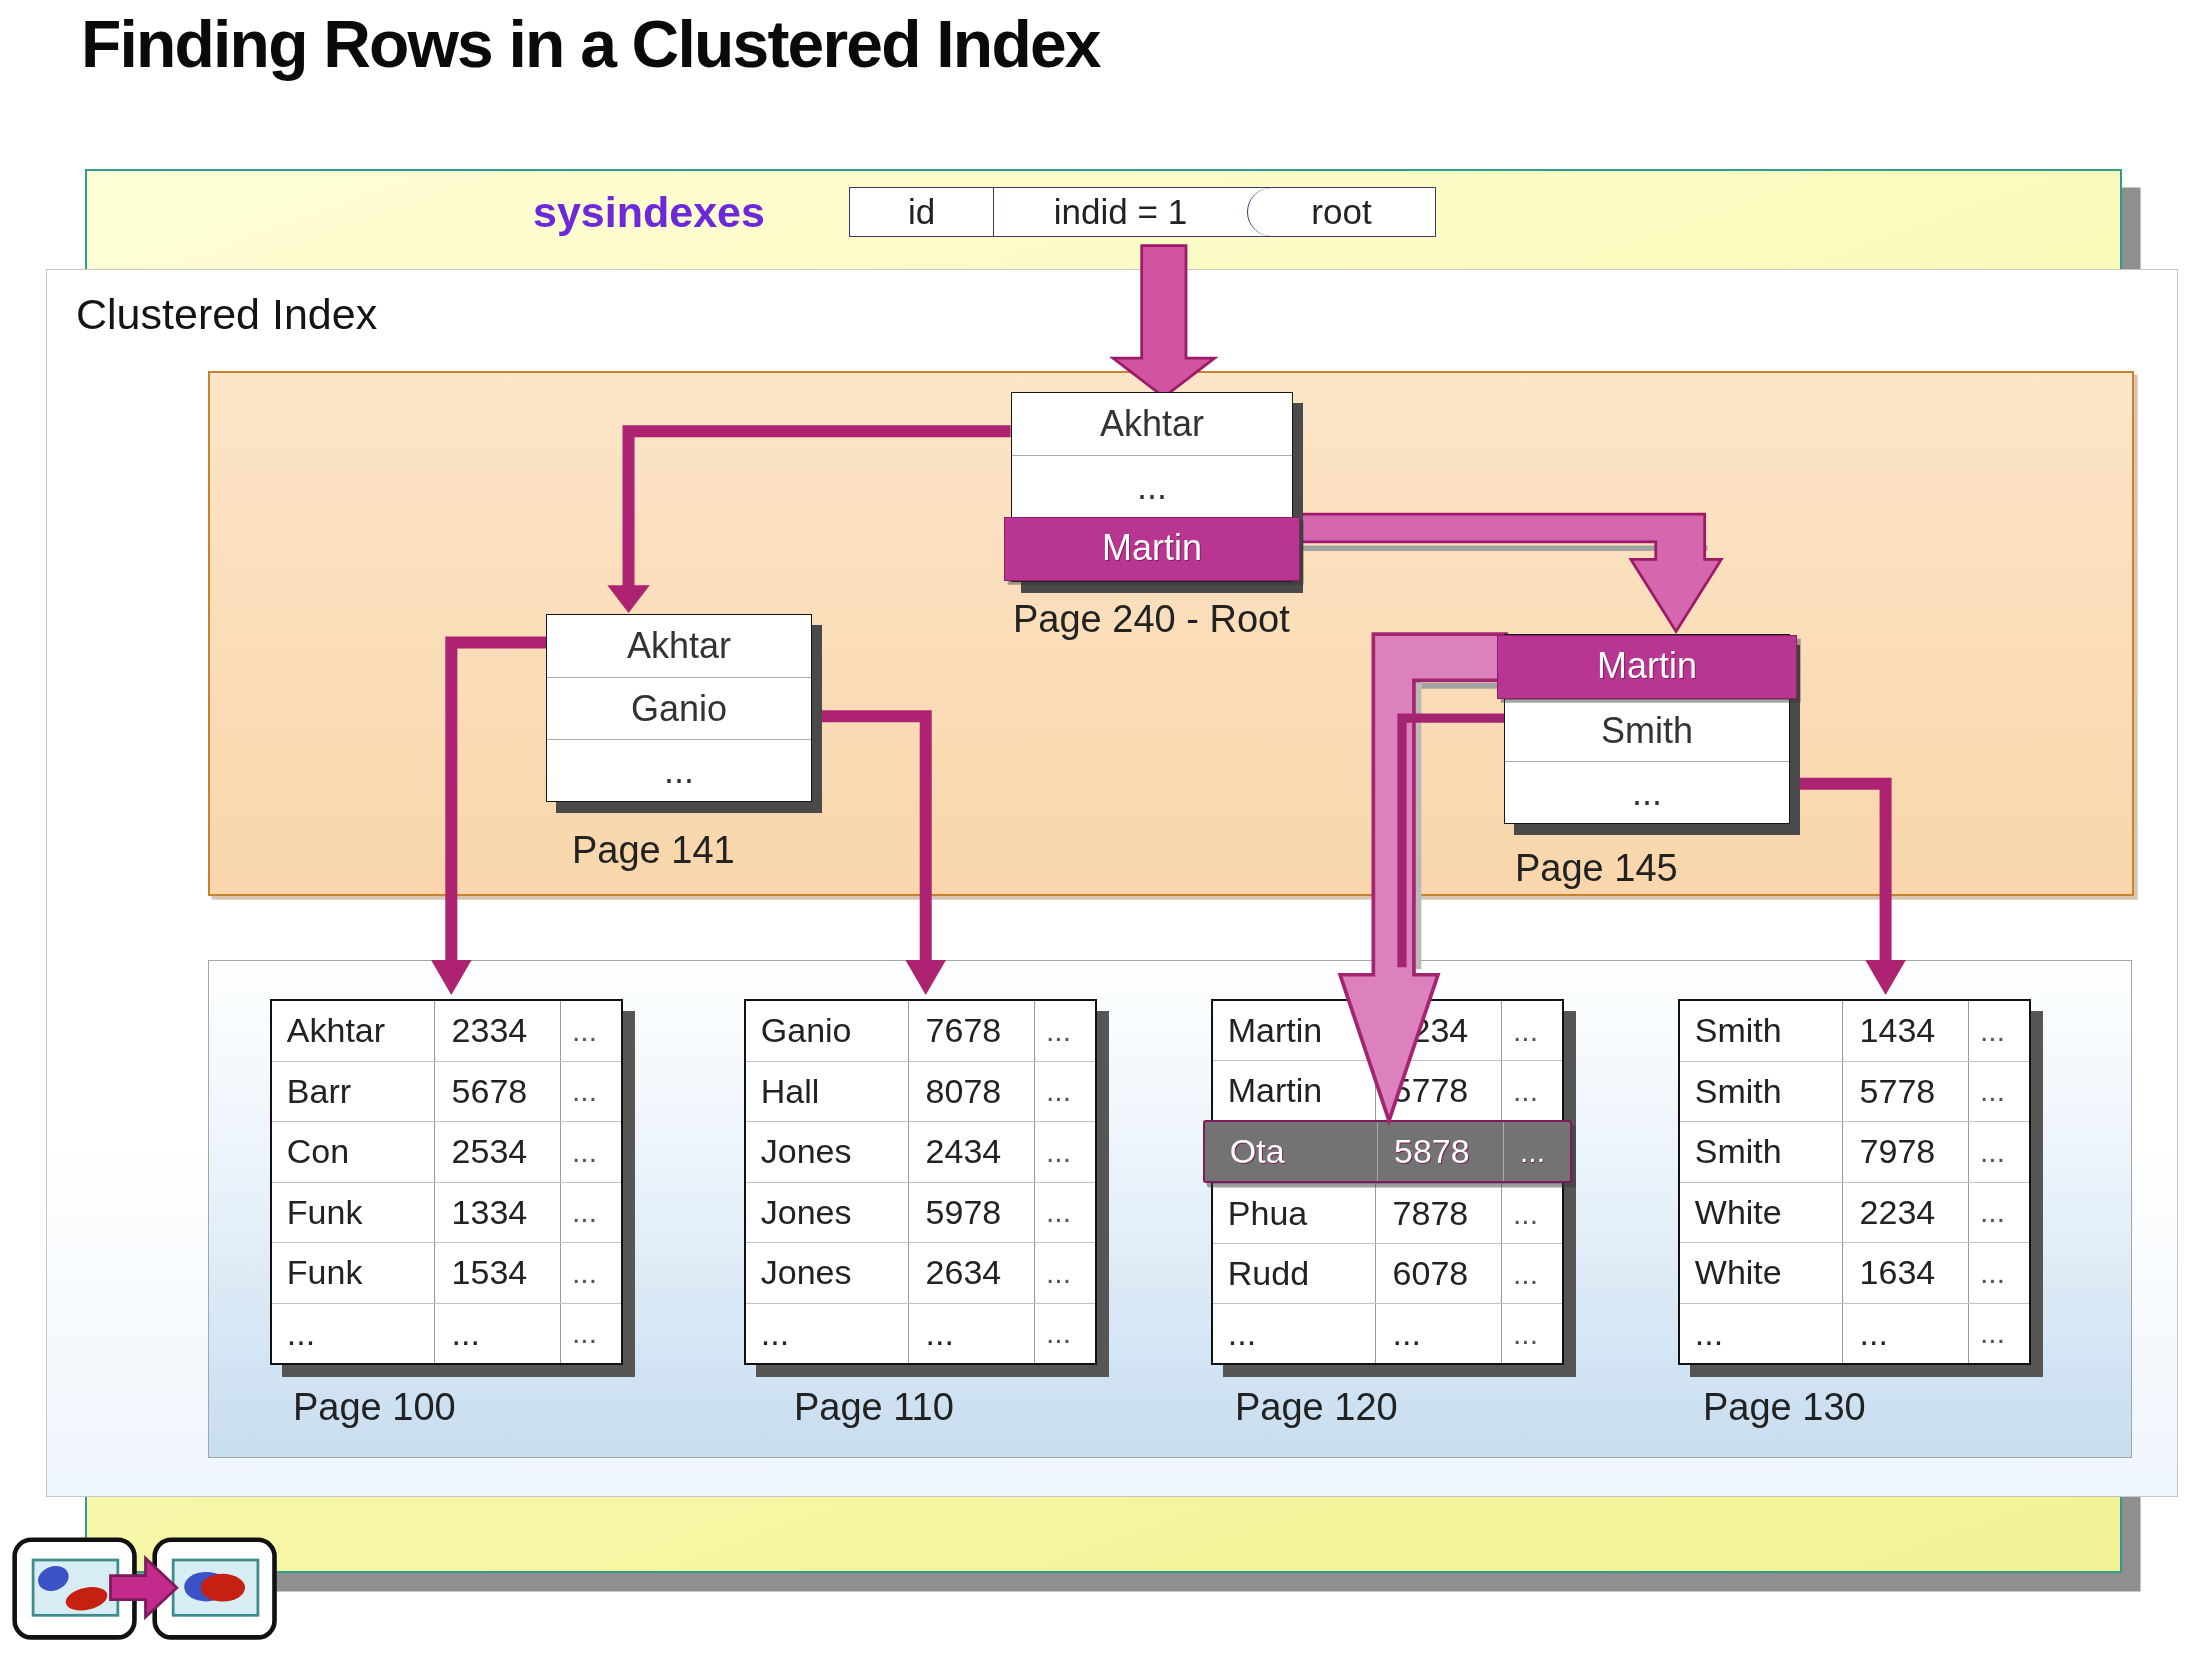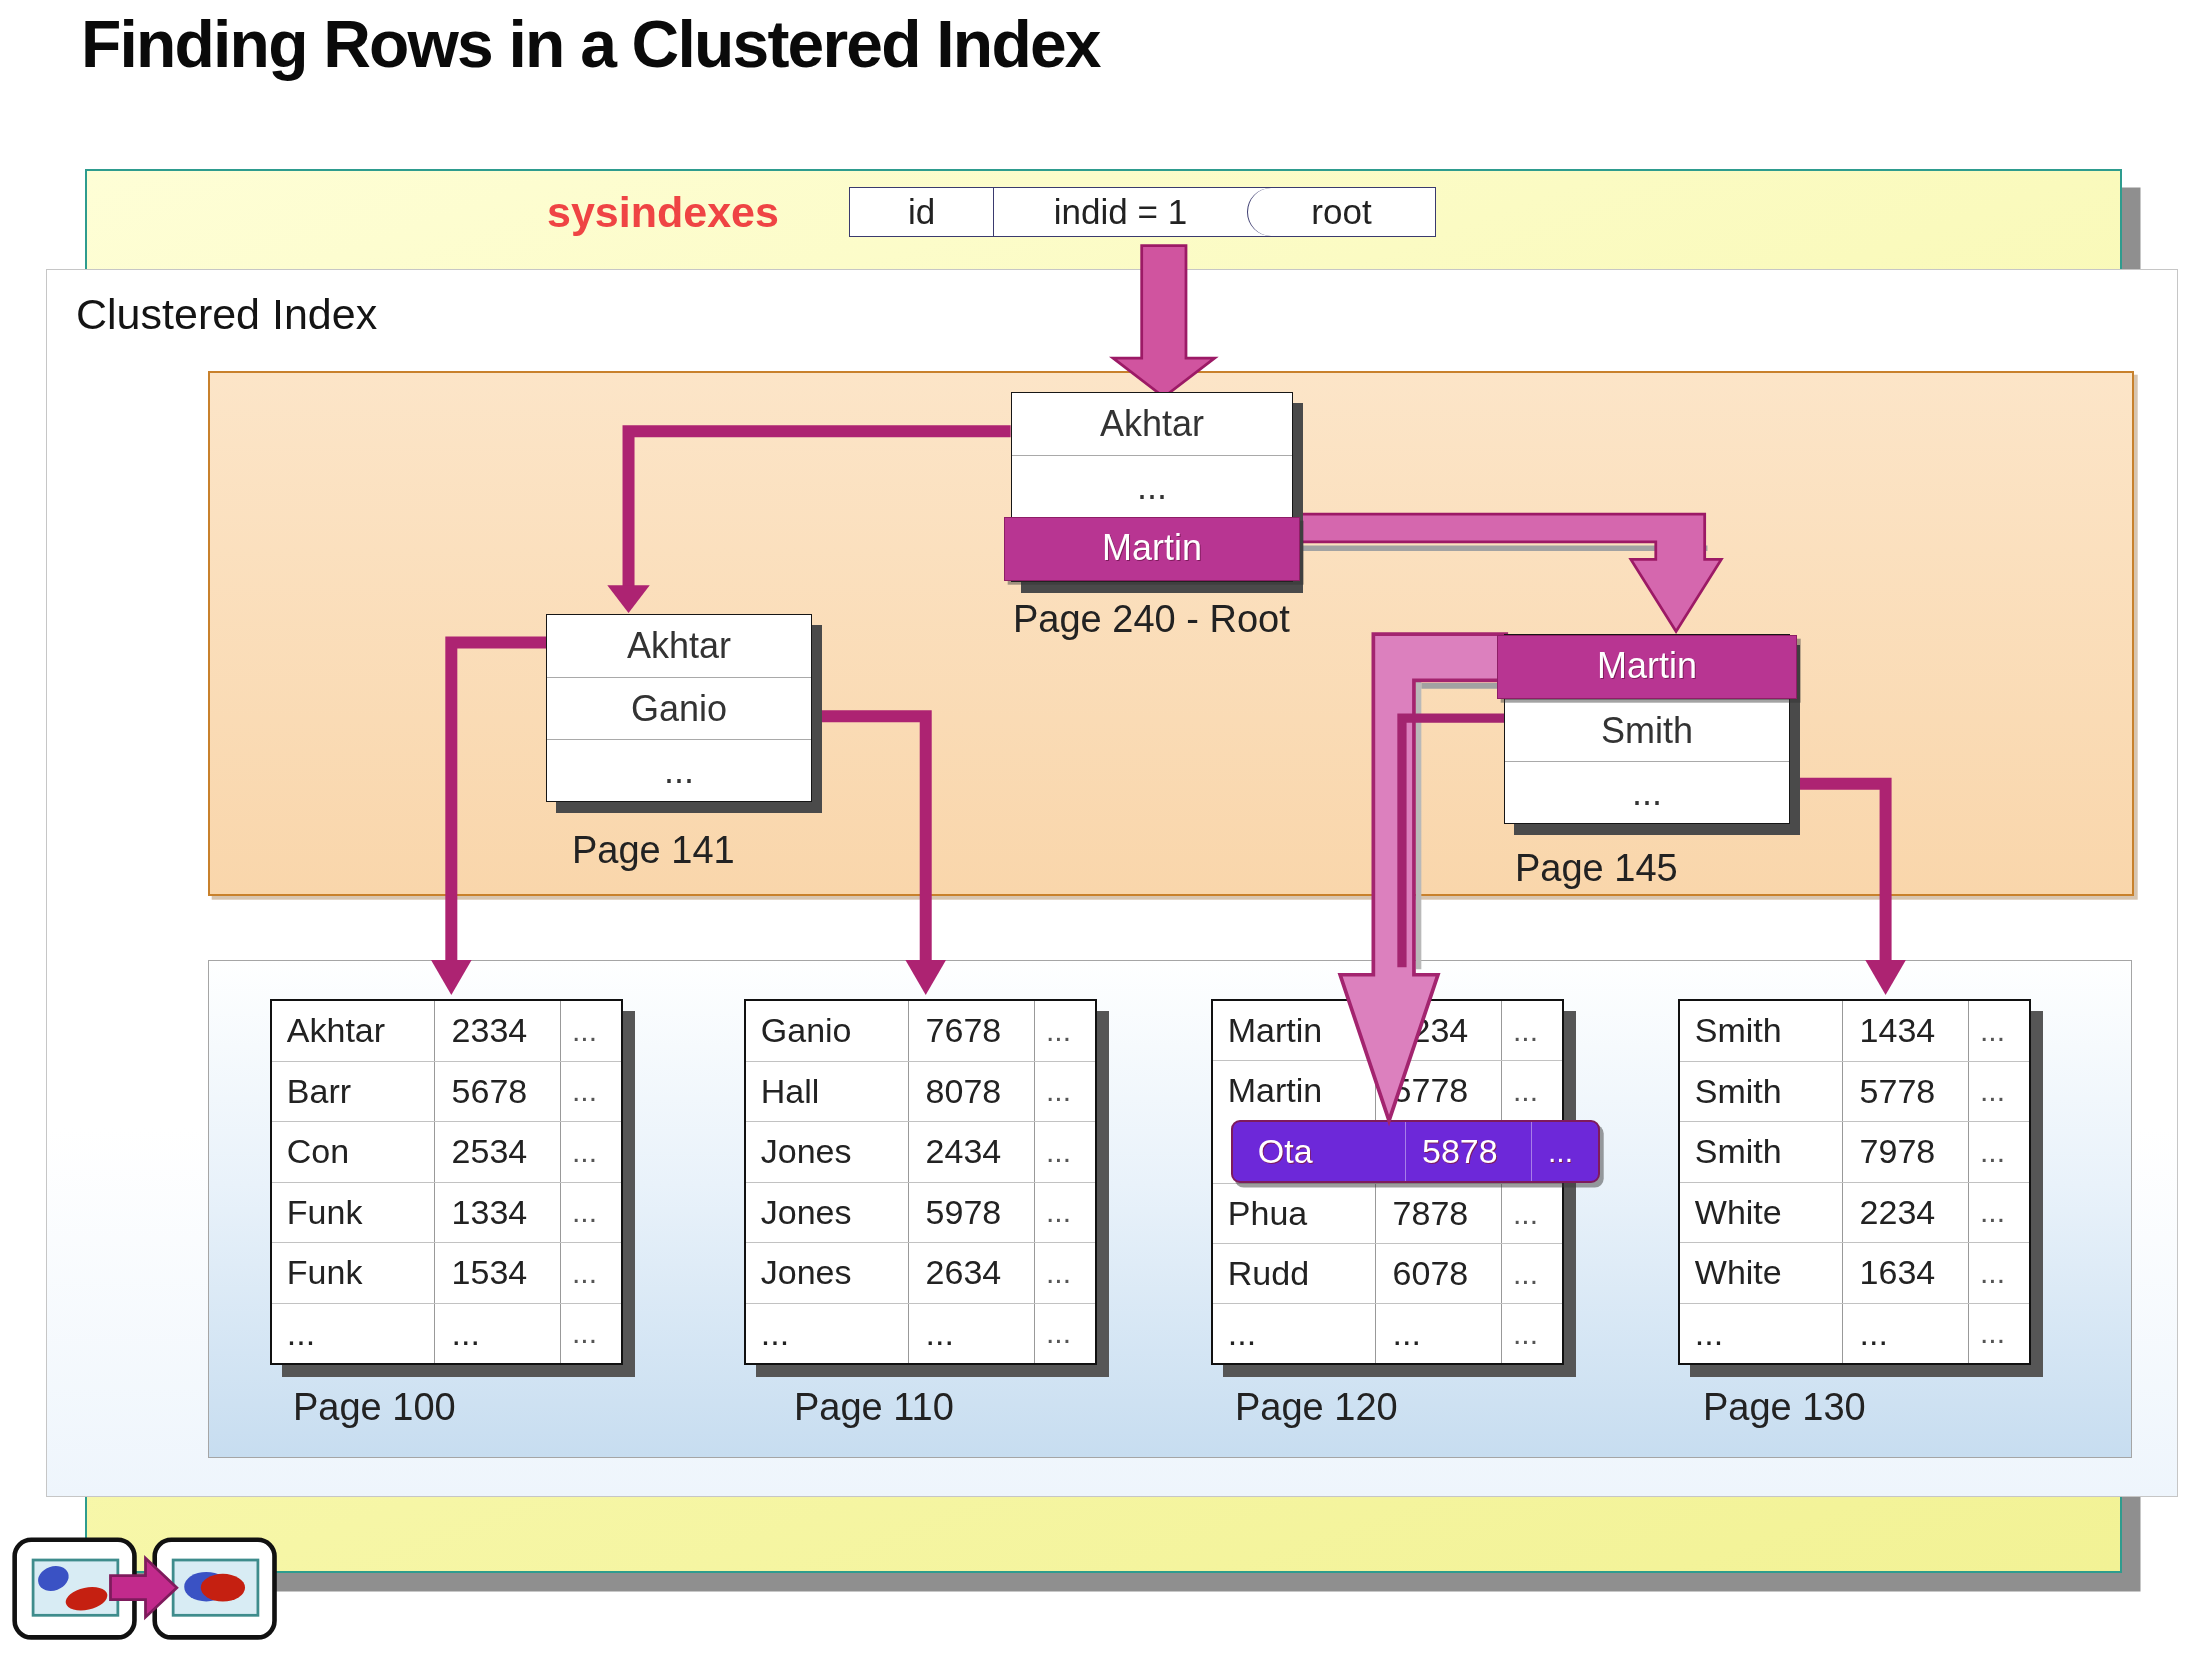--- a/index.html
+++ b/index.html
@@ -18,21 +18,21 @@
                border:1.8px solid #c6c6c6;z-index:2;}
   .ci-label{position:absolute;left:76px;top:290px;font-size:43px;color:#141414;z-index:3;}
   .orange-panel{position:absolute;left:208px;top:371px;width:1922px;height:521px;
                 background:linear-gradient(180deg,#fce5c8 0%,#f9d6ab 100%);
                 border:2.8px solid #c8812c;box-shadow:3.7px 3.7px 0 rgba(140,90,30,.35);z-index:3;}
   .blue-panel{position:absolute;left:208px;top:960px;width:1922px;height:496px;
               background:linear-gradient(180deg,#feffff 0%,#e9f2fa 45%,#c7ddf0 100%);
               border:1.8px solid #a5a5a5;z-index:3;}
 
   
-  .sys-label{position:absolute;left:547px;top:188px;font-size:43px;font-weight:bold;color:#ef4444;z-index:4;}
+  .sys-label{position:absolute;left:533px;top:188px;font-size:43px;font-weight:bold;color:#6d28d9;z-index:4;}
   .sys-table{position:absolute;left:849px;top:187px;height:50px;display:flex;z-index:4;
              border:1.8px solid #3a3a6e;background:#fff;box-sizing:border-box;}
   .sys-cell{display:flex;align-items:center;justify-content:center;font-size:35px;color:#222;
             box-sizing:border-box;}
   .sys-cell + .sys-cell{border-left:1.8px solid #3a3a6e;}
   .sc0{width:143px;} .sc1{width:254px;} .sc2{width:188px;border-radius:26px;}
 
   
   .node-box{position:absolute;width:282px;background:#fff;border:1.8px solid #161616;
             box-shadow:10px 11px 0 #4a4a4a;z-index:6;box-sizing:border-box;}
@@ -49,22 +49,22 @@
               border:2.8px solid #111;box-shadow:12px 12px 0 #565656;z-index:4;
               display:flex;flex-direction:column;box-sizing:border-box;}
   .leaf-row{flex:1;display:grid;grid-template-columns:162px 126px 1fr;box-sizing:border-box;}
   .leaf-row + .leaf-row{border-top:0.9px solid #c2c2c2;}
   .leaf-row .cell{display:flex;align-items:center;font-size:34px;color:#222;
                   box-sizing:border-box;overflow:hidden;}
   .leaf-row .c0{padding-left:14.8px;}
   .leaf-row .c1{border-left:1.8px solid #999;padding-left:16.6px;}
   .leaf-row .c2{border-left:1.8px solid #999;padding-left:11px;color:#555;font-size:30px;}
   .leaf-row.hl{position:relative;left:-10px;width:calc(100% + 20px);padding:0 10px;
-               background:#6d28d9;border:2.8px solid #7e1b5c;border-radius:9px;
-               box-shadow:3.7px 4.6px 0 rgba(60,60,60,.5);z-index:2;margin-left:28px;}
+               background:#737373;border:2.8px solid #7e1b5c;border-radius:3px;
+               box-shadow:3.7px 4.6px 0 rgba(60,60,60,.5);z-index:2;}
   .leaf-row.hl .cell{color:#fff;text-shadow:0.9px 0.9px 0 #7e1b5c;}
   .leaf-row.hl .c1,.leaf-row.hl .c2{border-left:1.8px solid rgba(255,255,255,.4);padding-left:16px;}
   .leaf-label{position:absolute;top:1386px;font-size:38px;color:#222;z-index:4;white-space:nowrap;}
 
   .arrow-layer{position:absolute;left:0;top:0;width:2204px;height:1656px;z-index:5;pointer-events:none;}
   .icon-layer{position:absolute;left:7.4px;top:1525px;z-index:7;}
 </style>
 </head>
 <body>
 

